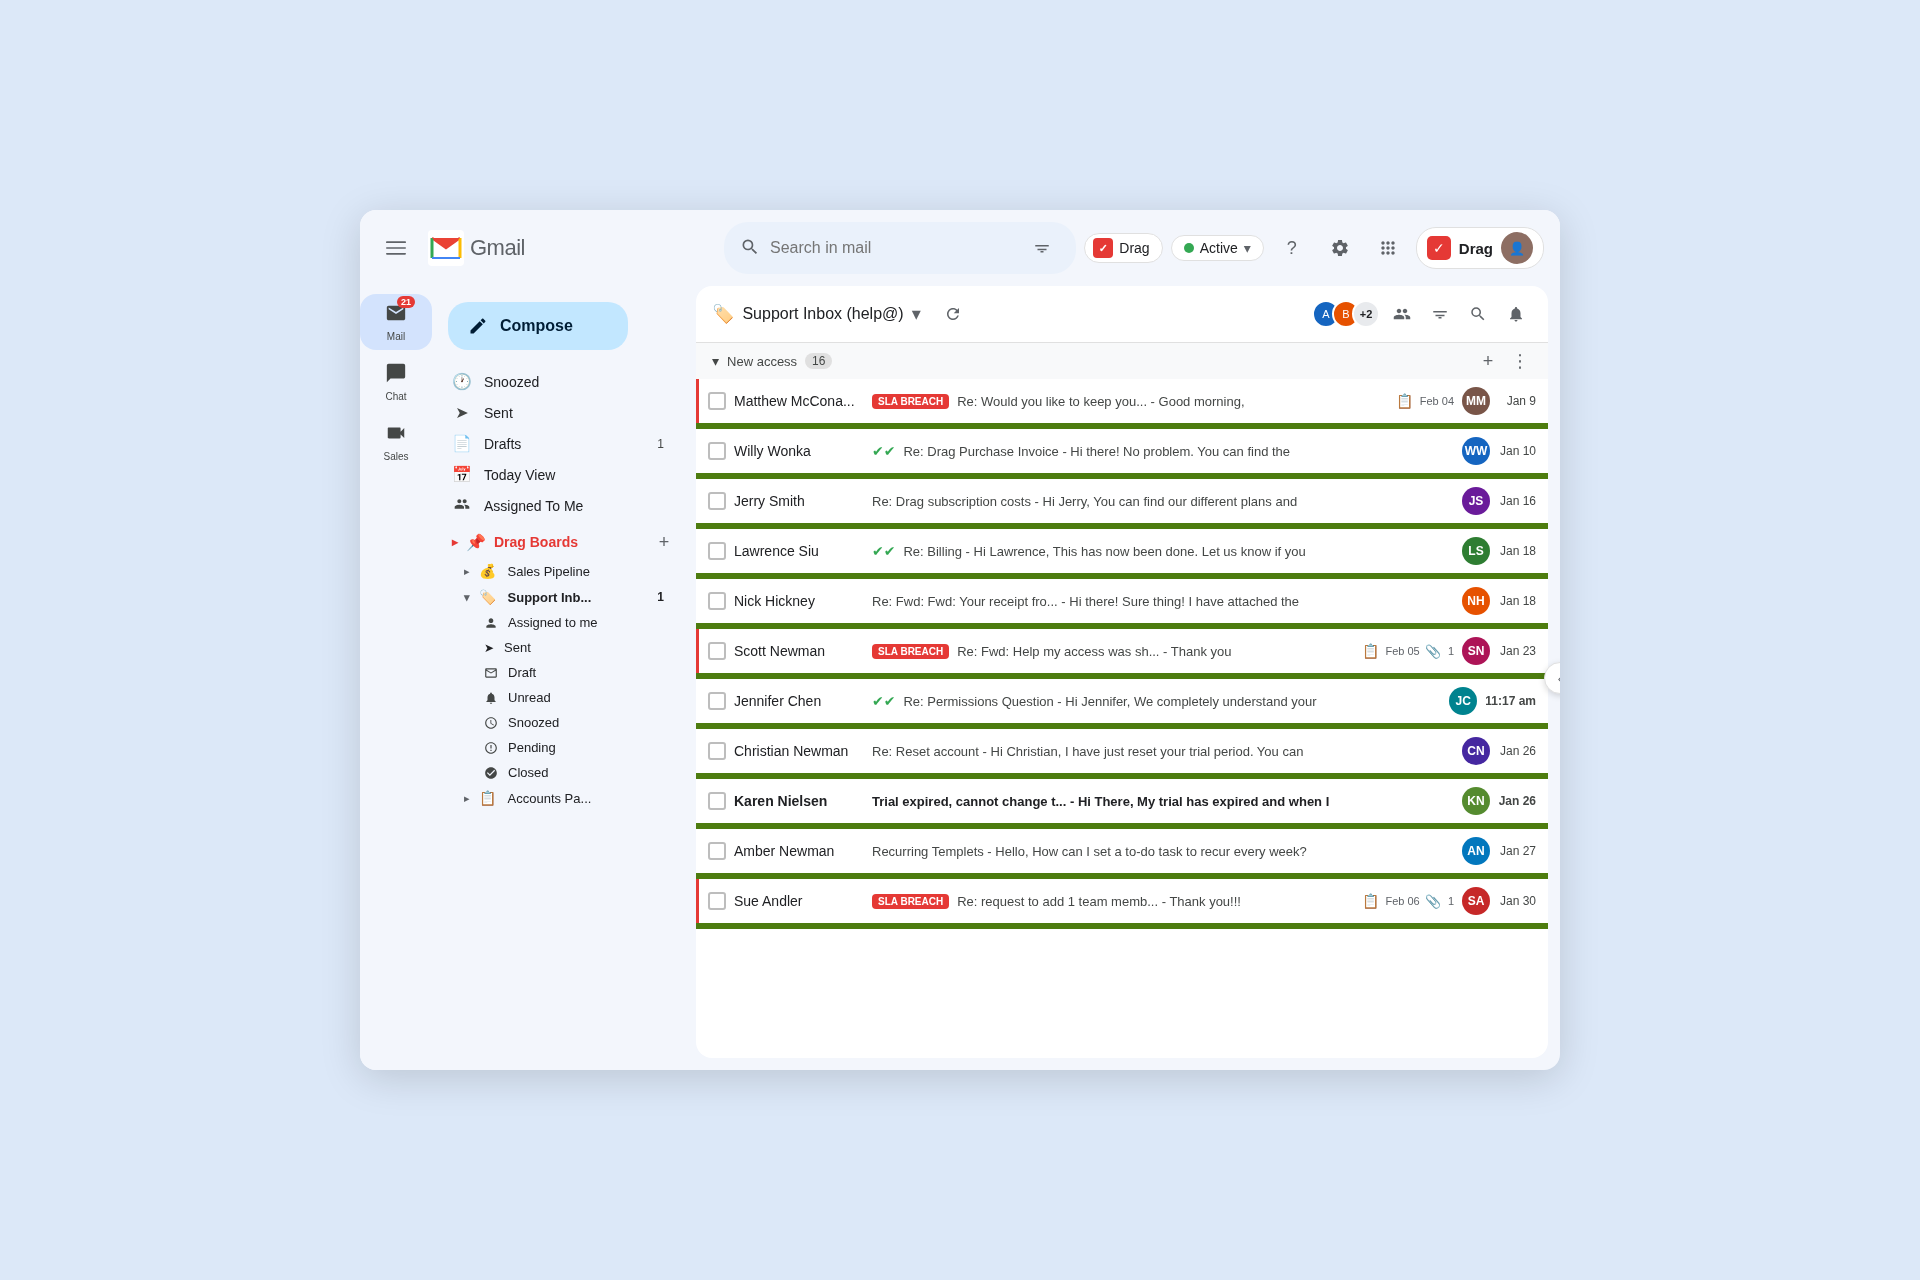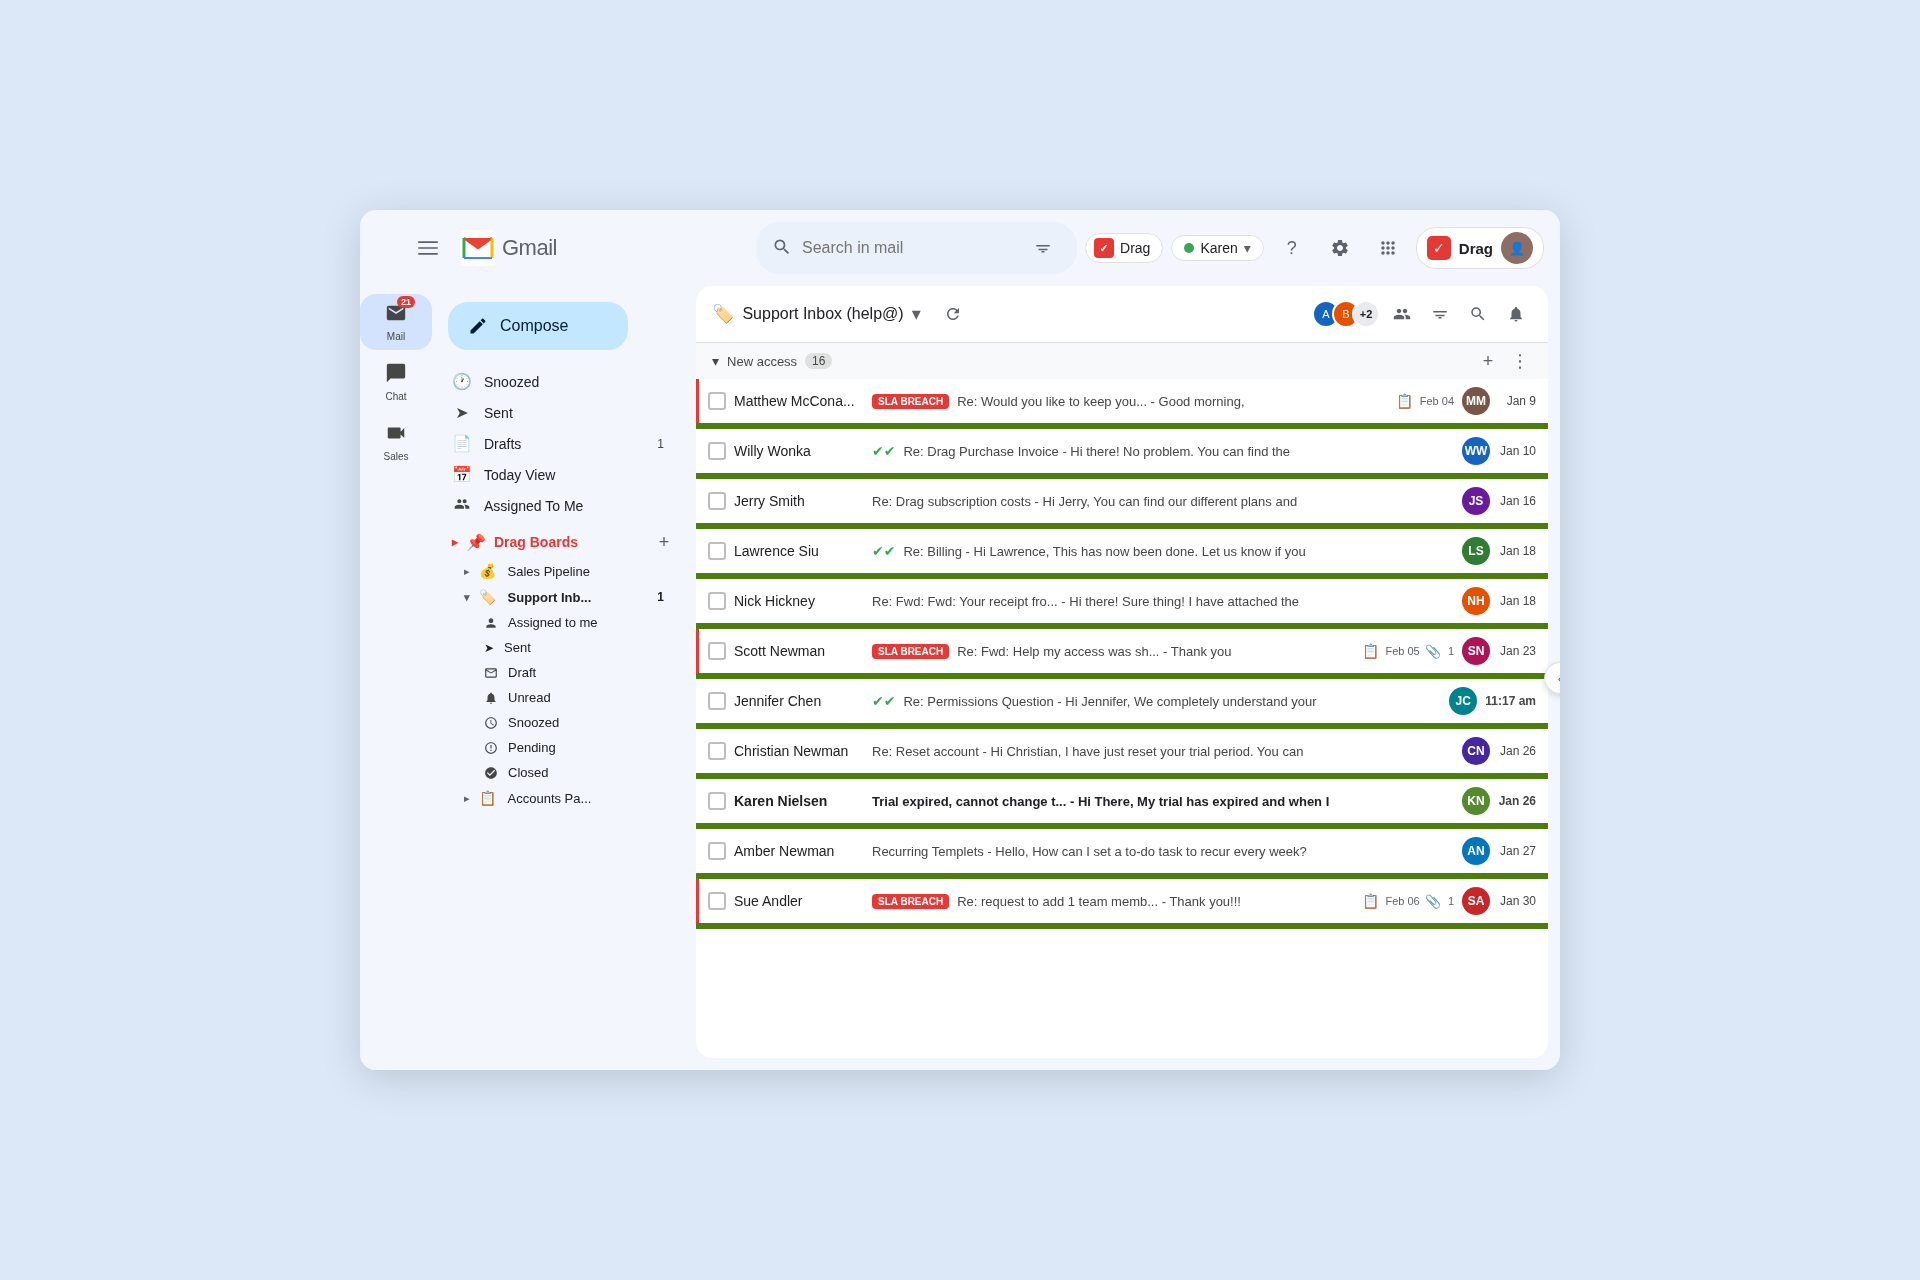--- a/index.html
+++ b/index.html
@@ -24,21 +24,20 @@
       overflow: hidden;
     }
     
     .header {
       display: flex;
       align-items: center;
       padding: 12px 16px;
       background: #f3f6fc;
       gap: 8px;
       flex-shrink: 0;
-      margin-left: 32px;
     }
     .header-left {
       display: flex;
       align-items: center;
       gap: 12px;
       width: 340px;
       flex-shrink: 0;
     }
     .hamburger-btn {
       width: 40px; height: 40px;
@@ -178,21 +177,21 @@
     .compose-btn {
       display: flex;
       align-items: center;
       gap: 12px;
       margin: 8px 16px 16px 16px;
       background: #c2e7ff;
       border: none;
       border-radius: 20px;
       padding: 14px 20px;
       font-size: 16px;
-      font-weight: 400;
+      font-weight: 700;
       color: #001d35;
       cursor: pointer;
       width: 180px;
     }
     
     .left-nav {
       width: 72px;
       display: flex;
       flex-direction: column;
       align-items: center;
@@ -514,21 +513,21 @@
         </svg>
       </button>
     </div>
     <div class="header-right">
       <div class="drag-badge">
         <div class="drag-badge-icon">✓</div>
         <span>Drag</span>
       </div>
       <div class="active-badge">
         <div class="active-dot"></div>
-        <span>Karen</span>
+        <span>Active</span>
         <span style="color:#5f6368;font-size:14px;">▾</span>
       </div>
       <button class="header-icon-btn">?</button>
       <button class="header-icon-btn">
         <svg width="20" height="20" viewBox="0 0 24 24" fill="#5f6368">
           <path d="M19.14,12.94c0.04-0.3,0.06-0.61,0.06-0.94c0-0.32-0.02-0.64-0.07-0.94l2.03-1.58c0.18-0.14,0.23-0.41,0.12-0.61 l-1.92-3.32c-0.12-0.22-0.37-0.29-0.59-0.22l-2.39,0.96c-0.5-0.38-1.03-0.7-1.62-0.94L14.4,2.81c-0.04-0.24-0.24-0.41-0.48-0.41 h-3.84c-0.24,0-0.43,0.17-0.47,0.41L9.25,5.35C8.66,5.59,8.12,5.92,7.63,6.29L5.24,5.33c-0.22-0.08-0.47,0-0.59,0.22L2.74,8.87 C2.62,9.08,2.66,9.34,2.86,9.48l2.03,1.58C4.84,11.36,4.8,11.69,4.8,12s0.02,0.64,0.07,0.94l-2.03,1.58 c-0.18,0.14-0.23,0.41-0.12,0.61l1.92,3.32c0.12,0.22,0.37,0.29,0.59,0.22l2.39-0.96c0.5,0.38,1.03,0.7,1.62,0.94l0.36,2.54 c0.05,0.24,0.24,0.41,0.48,0.41h3.84c0.24,0,0.44-0.17,0.47-0.41l0.36-2.54c0.59-0.24,1.13-0.56,1.62-0.94l2.39,0.96 c0.22,0.08,0.47,0,0.59-0.22l1.92-3.32c0.12-0.22,0.07-0.47-0.12-0.61L19.14,12.94z M12,15.6c-1.98,0-3.6-1.62-3.6-3.6 s1.62-3.6,3.6-3.6s3.6,1.62,3.6,3.6S13.98,15.6,12,15.6z"></path>
         </svg>
       </button>
       <button class="header-icon-btn">
         <svg width="20" height="20" viewBox="0 0 24 24" fill="#5f6368">

